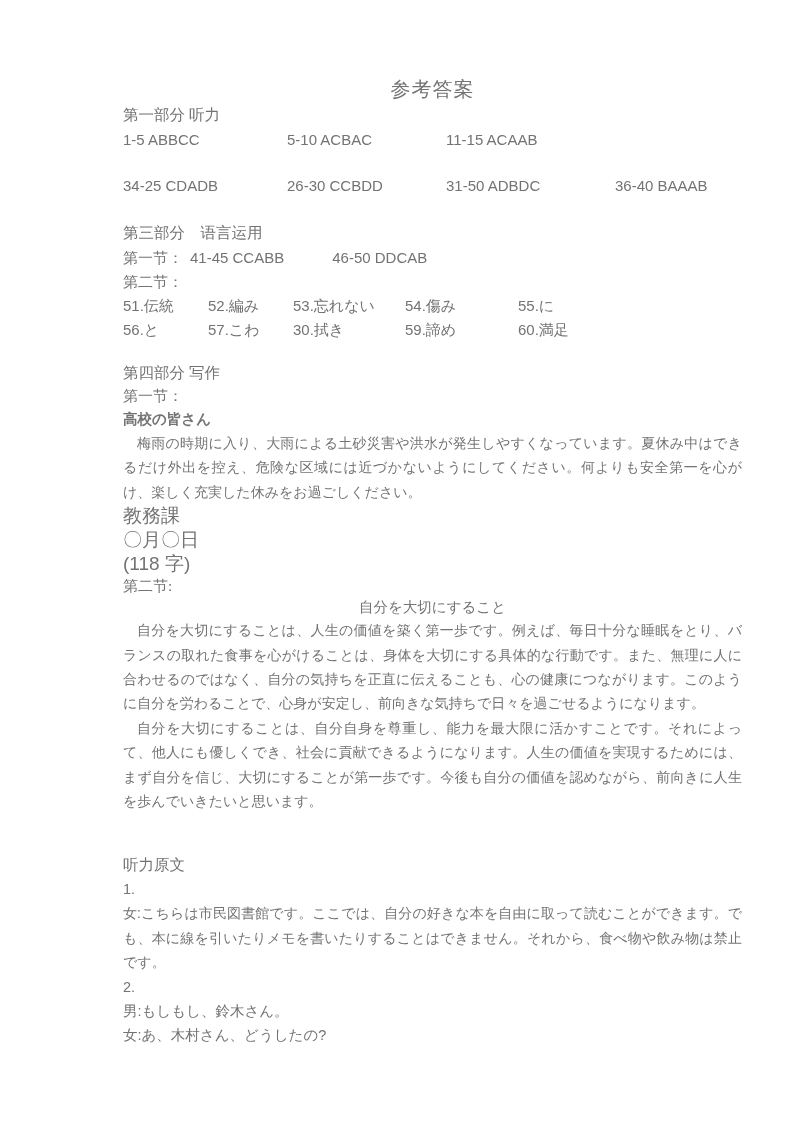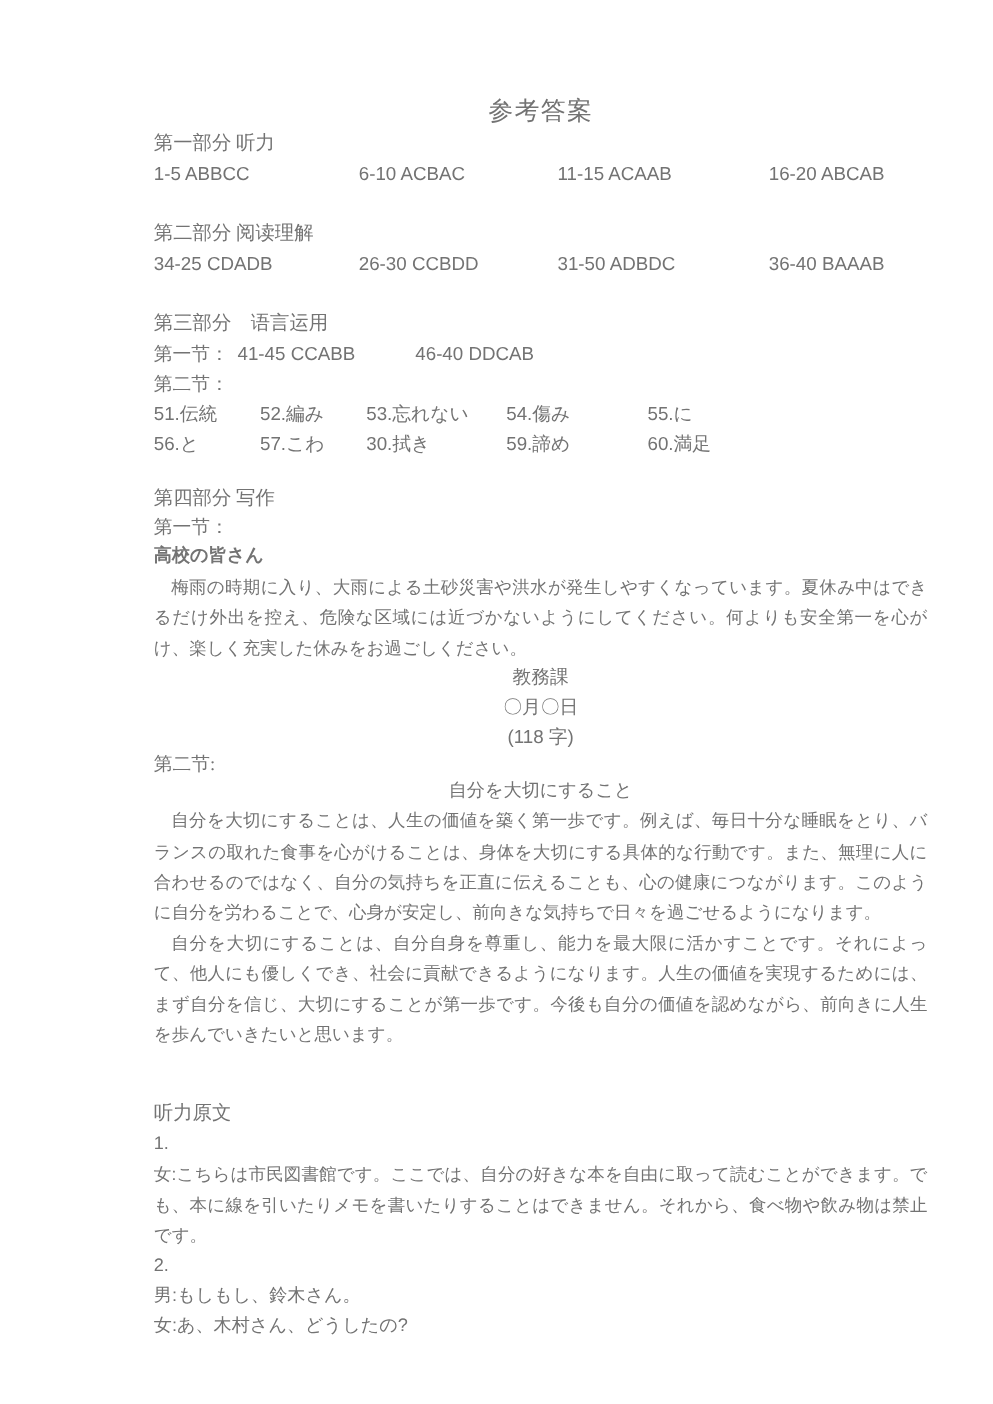--- a/index.html
+++ b/index.html
@@ -78,23 +78,23 @@
     text-indent: 1em;
   }
   .para-noindent {
     font-size: 14px;
     line-height: 24.4px;
     text-align: justify;
     text-justify: inter-character;
     text-indent: 0;
   }
   .right-line {
-    font-size: 15px;
+    font-size: 19px;
     line-height: 24px;
-    text-align: center;
+    text-align: left;
   }
   .center-line {
     font-size: 14.5px;
     line-height: 22px;
     text-align: center;
   }
   .count-line {
     font-size: 14.5px;
     line-height: 24px;
   }
@@ -110,38 +110,36 @@
 </head>
 <body>
 
 <div class="page">
 
   <div class="doc-title serif">参考答案</div>
 
   <div class="sec-head serif">第一部分 听力</div>
   <div class="ans-row sans">
     <span>1-5 ABBCC</span>
-    <span>6-10 ACBAC</span>
+    <span>5-10 ACBAC</span>
     <span>11-15 ACAAB</span>
-    <span>16-20 ABCAB</span>
   </div>
   <div class="blank-22"></div>
 
-  <div class="sec-head serif">第二部分 阅读理解</div>
   <div class="ans-row sans">
     <span>34-25 CDADB</span>
     <span>26-30 CCBDD</span>
     <span>31-50 ADBDC</span>
     <span>36-40 BAAAB</span>
   </div>
   <div class="blank-22"></div>
 
   <div class="sec-head serif">第三部分　语言运用</div>
   <div class="sec-head-small">
-    <span class="serif">第一节：</span><span class="sans inline-ans label-gap">41-45 CCABB</span><span class="sans inline-ans ans-gap">46-40 DDCAB</span>
+    <span class="serif">第一节：</span><span class="sans inline-ans label-gap">41-45 CCABB</span><span class="sans inline-ans ans-gap">46-50 DDCAB</span>
   </div>
   <div class="sec-head-small serif">第二节：</div>
   <div class="fill-row sans">
     <span>51.伝統</span>
     <span>52.編み</span>
     <span>53.忘れない</span>
     <span>54.傷み</span>
     <span>55.に</span>
   </div>
   <div class="fill-row sans">

